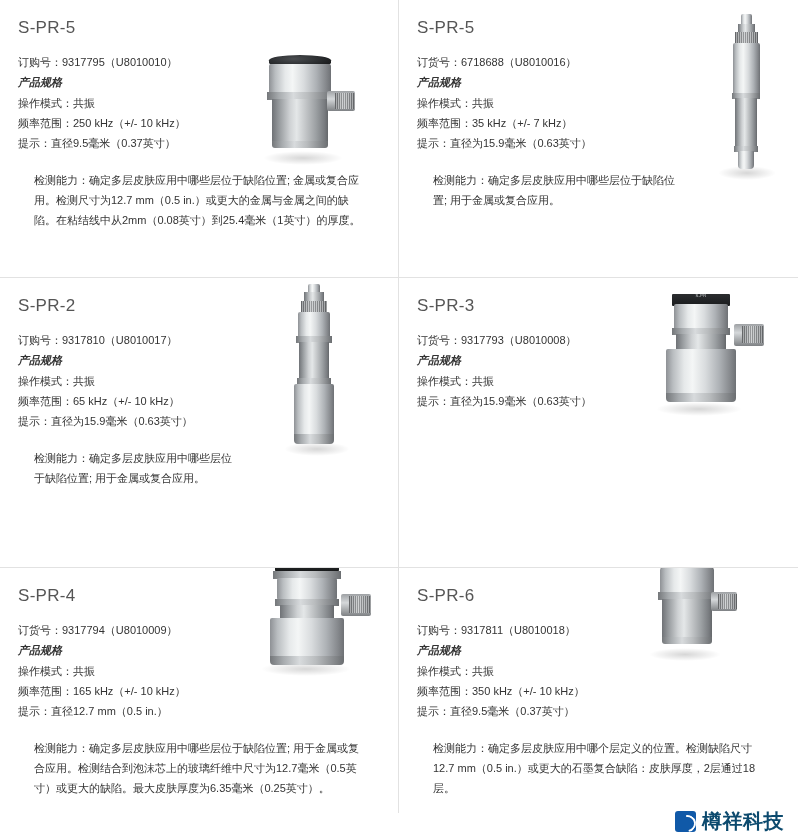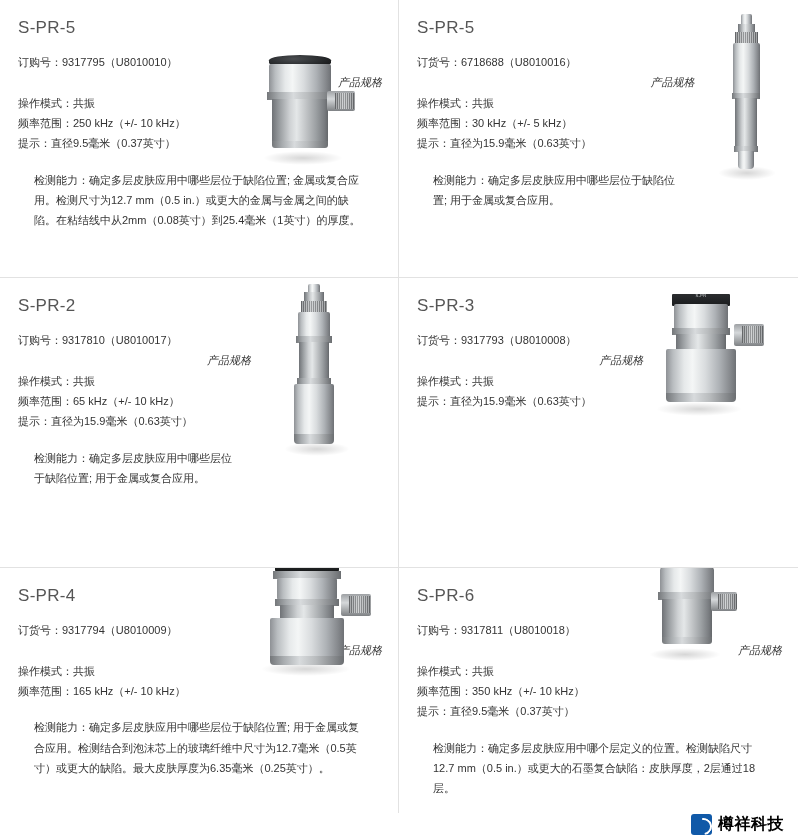--- a/index.html
+++ b/index.html
@@ -30,21 +30,21 @@
   .cell.row3 { border-bottom: none; }
   .title {
     font-size: 17px;
     color: #555555;
     font-weight: normal;
     margin: 0 0 14px 0;
     letter-spacing: 0.3px;
   }
   .body { font-size: 11px; line-height: 1.85; }
   .line { margin: 0; }
-  .specs-label { font-weight: normal; font-style: italic; text-align: right; }
+  .specs-label { font-weight: bold; font-style: italic; }
   .desc { margin: 16px; }
   .img-wrap {
     position: absolute;
     pointer-events: none;
   }
   
   .tx { position: relative; }
   .metal {
     background: linear-gradient(to right,
       #8e9195 0%, #b9bdc0 10%, #e6e9ea 26%, #f4f6f6 38%,
@@ -112,22 +112,22 @@
     position: absolute;
     left: 4px; top: 4px;
     width: 13px; height: 13px;
     border: 2px solid #ffffff;
     border-radius: 50%;
     border-left-color: transparent;
     border-bottom-color: transparent;
     transform: rotate(35deg);
   }
   .brand-text {
-    font-size: 16px;
-    color: #000000;
+    font-size: 20px;
+    color: #0c4a6e;
     font-weight: bold;
     letter-spacing: 0.5px;
   }
 </style>
 </head>
 <body>
 
 <div class="grid">
 
   <div class="cell col1 row1">
@@ -154,21 +154,21 @@
       <div class="knurl" style="position:absolute; left:82px; top:38px; width:20px; height:16px;"></div>
     </div>
   </div>
 
   <div class="cell col2 row1">
     <h2 class="title">S-PR-5</h2>
     <div class="body" style="width:76%;">
       <p class="line">订货号：6718688（U8010016）</p>
       <p class="line specs-label">产品规格</p>
       <p class="line">操作模式：共振</p>
-      <p class="line">频率范围：30 kHz（+/- 5 kHz）</p>
+      <p class="line">频率范围：35 kHz（+/- 7 kHz）</p>
       <p class="line">提示：直径为15.9毫米（0.63英寸）</p>
       <p class="desc">检测能力：确定多层皮肤应用中哪些层位于缺陷位置; 用于金属或复合应用。</p>
     </div>
 
     <div class="img-wrap" style="left:311px; top:14px; width:90px; height:170px;">
       <div class="shadow" style="left:8px; top:152px; width:58px; height:14px;"></div>
       <div class="tx" style="position:absolute; left:22px; top:0; width:28px; height:158px;">
         <div class="metal" style="position:absolute; left:9px; top:0; width:11px; height:12px;"></div>
         <div class="metal-dark" style="position:absolute; left:6px; top:10px; width:17px; height:9px;"></div>
         <div class="knurl" style="position:absolute; left:3px; top:18px; width:23px; height:12px;"></div>
@@ -232,20 +232,21 @@
     </div>
   </div>
 
   <div class="cell col1 row3">
     <h2 class="title">S-PR-4</h2>
     <div class="body">
       <p class="line">订货号：9317794（U8010009）</p>
       <p class="line specs-label">产品规格</p>
       <p class="line">操作模式：共振</p>
       <p class="line">频率范围：165 kHz（+/- 10 kHz）</p>
+      <p class="line">提示：直径12.7 mm（0.5 in.）</p>
       <p class="desc">检测能力：确定多层皮肤应用中哪些层位于缺陷位置; 用于金属或复合应用。检测结合到泡沫芯上的玻璃纤维中尺寸为12.7毫米（0.5英寸）或更大的缺陷。最大皮肤厚度为6.35毫米（0.25英寸）。</p>
     </div>
 
     <div class="img-wrap" style="left:243px; top:-12px; width:140px; height:130px;">
       <div class="shadow" style="left:18px; top:106px; width:90px; height:14px;"></div>
       <div class="tx" style="position:absolute; left:26px; top:0; width:76px; height:112px;">
         <div class="label-plate" style="position:absolute; left:6px; top:0; width:64px; height:16px; background:linear-gradient(to bottom,#303234,#17191a); border-radius:6px 6px 2px 2px;">S-PR</div>
         <div class="band" style="position:absolute; left:4px; top:15px; width:68px; height:8px;"></div>
         <div class="metal" style="position:absolute; left:8px; top:22px; width:60px; height:22px;"></div>
         <div class="band" style="position:absolute; left:6px; top:43px; width:64px; height:7px;"></div>

